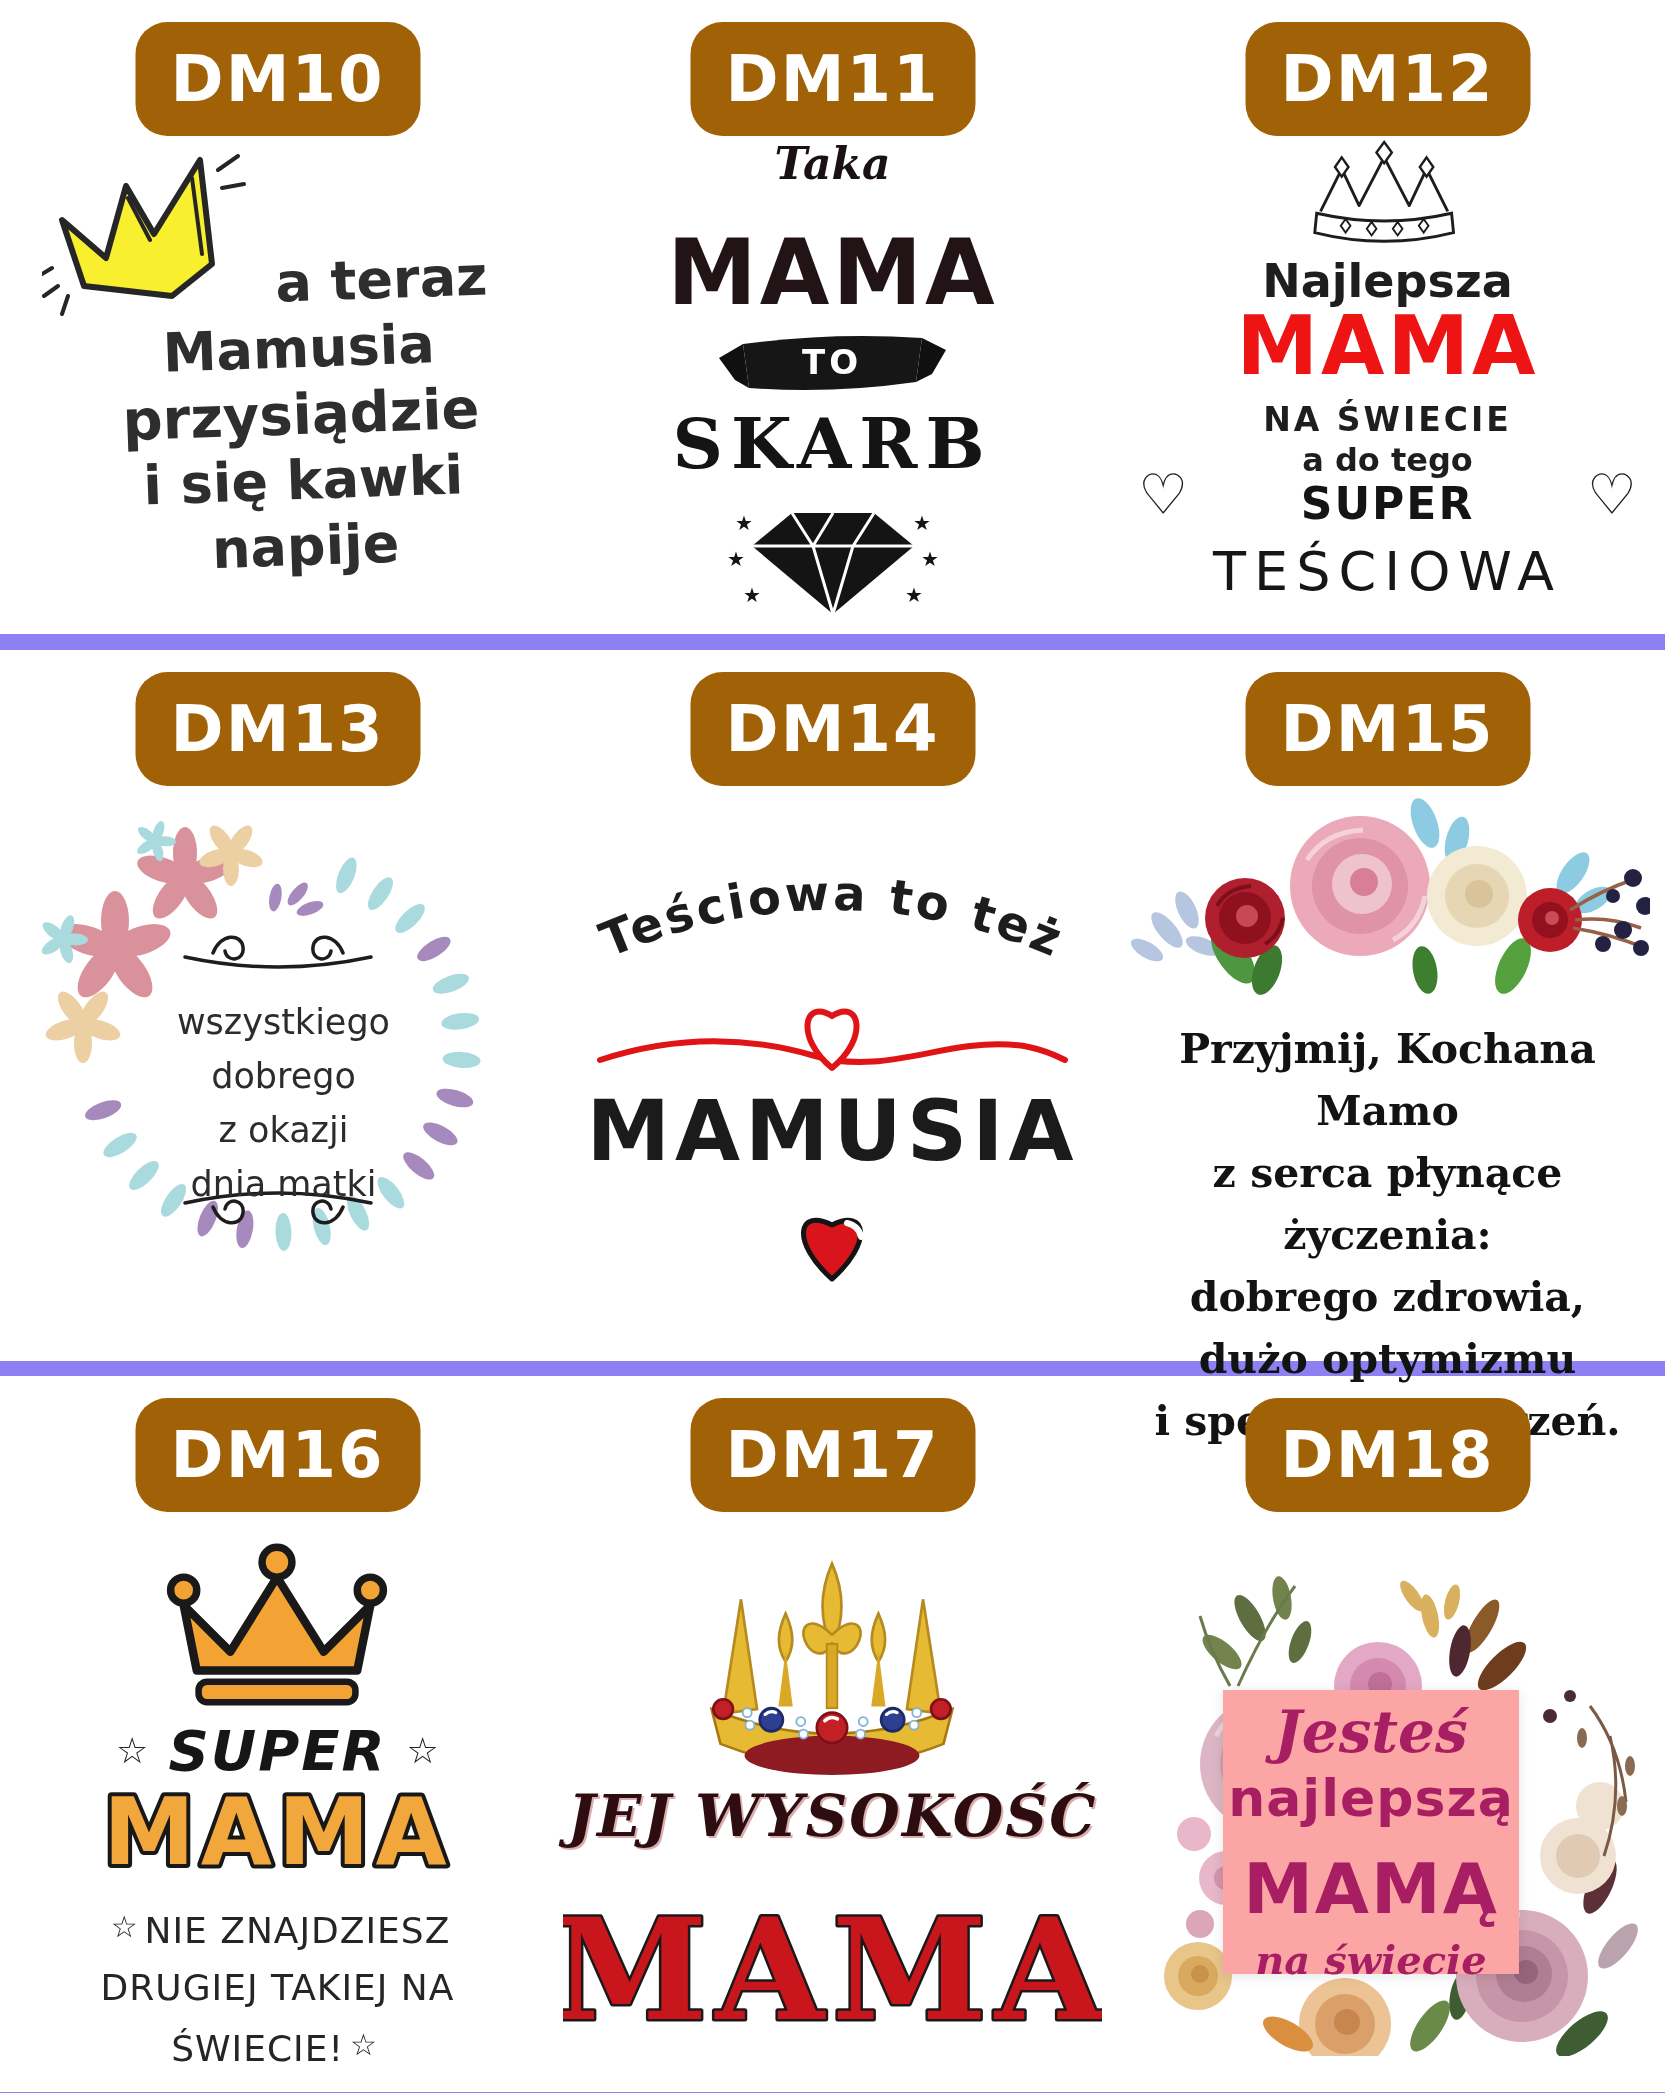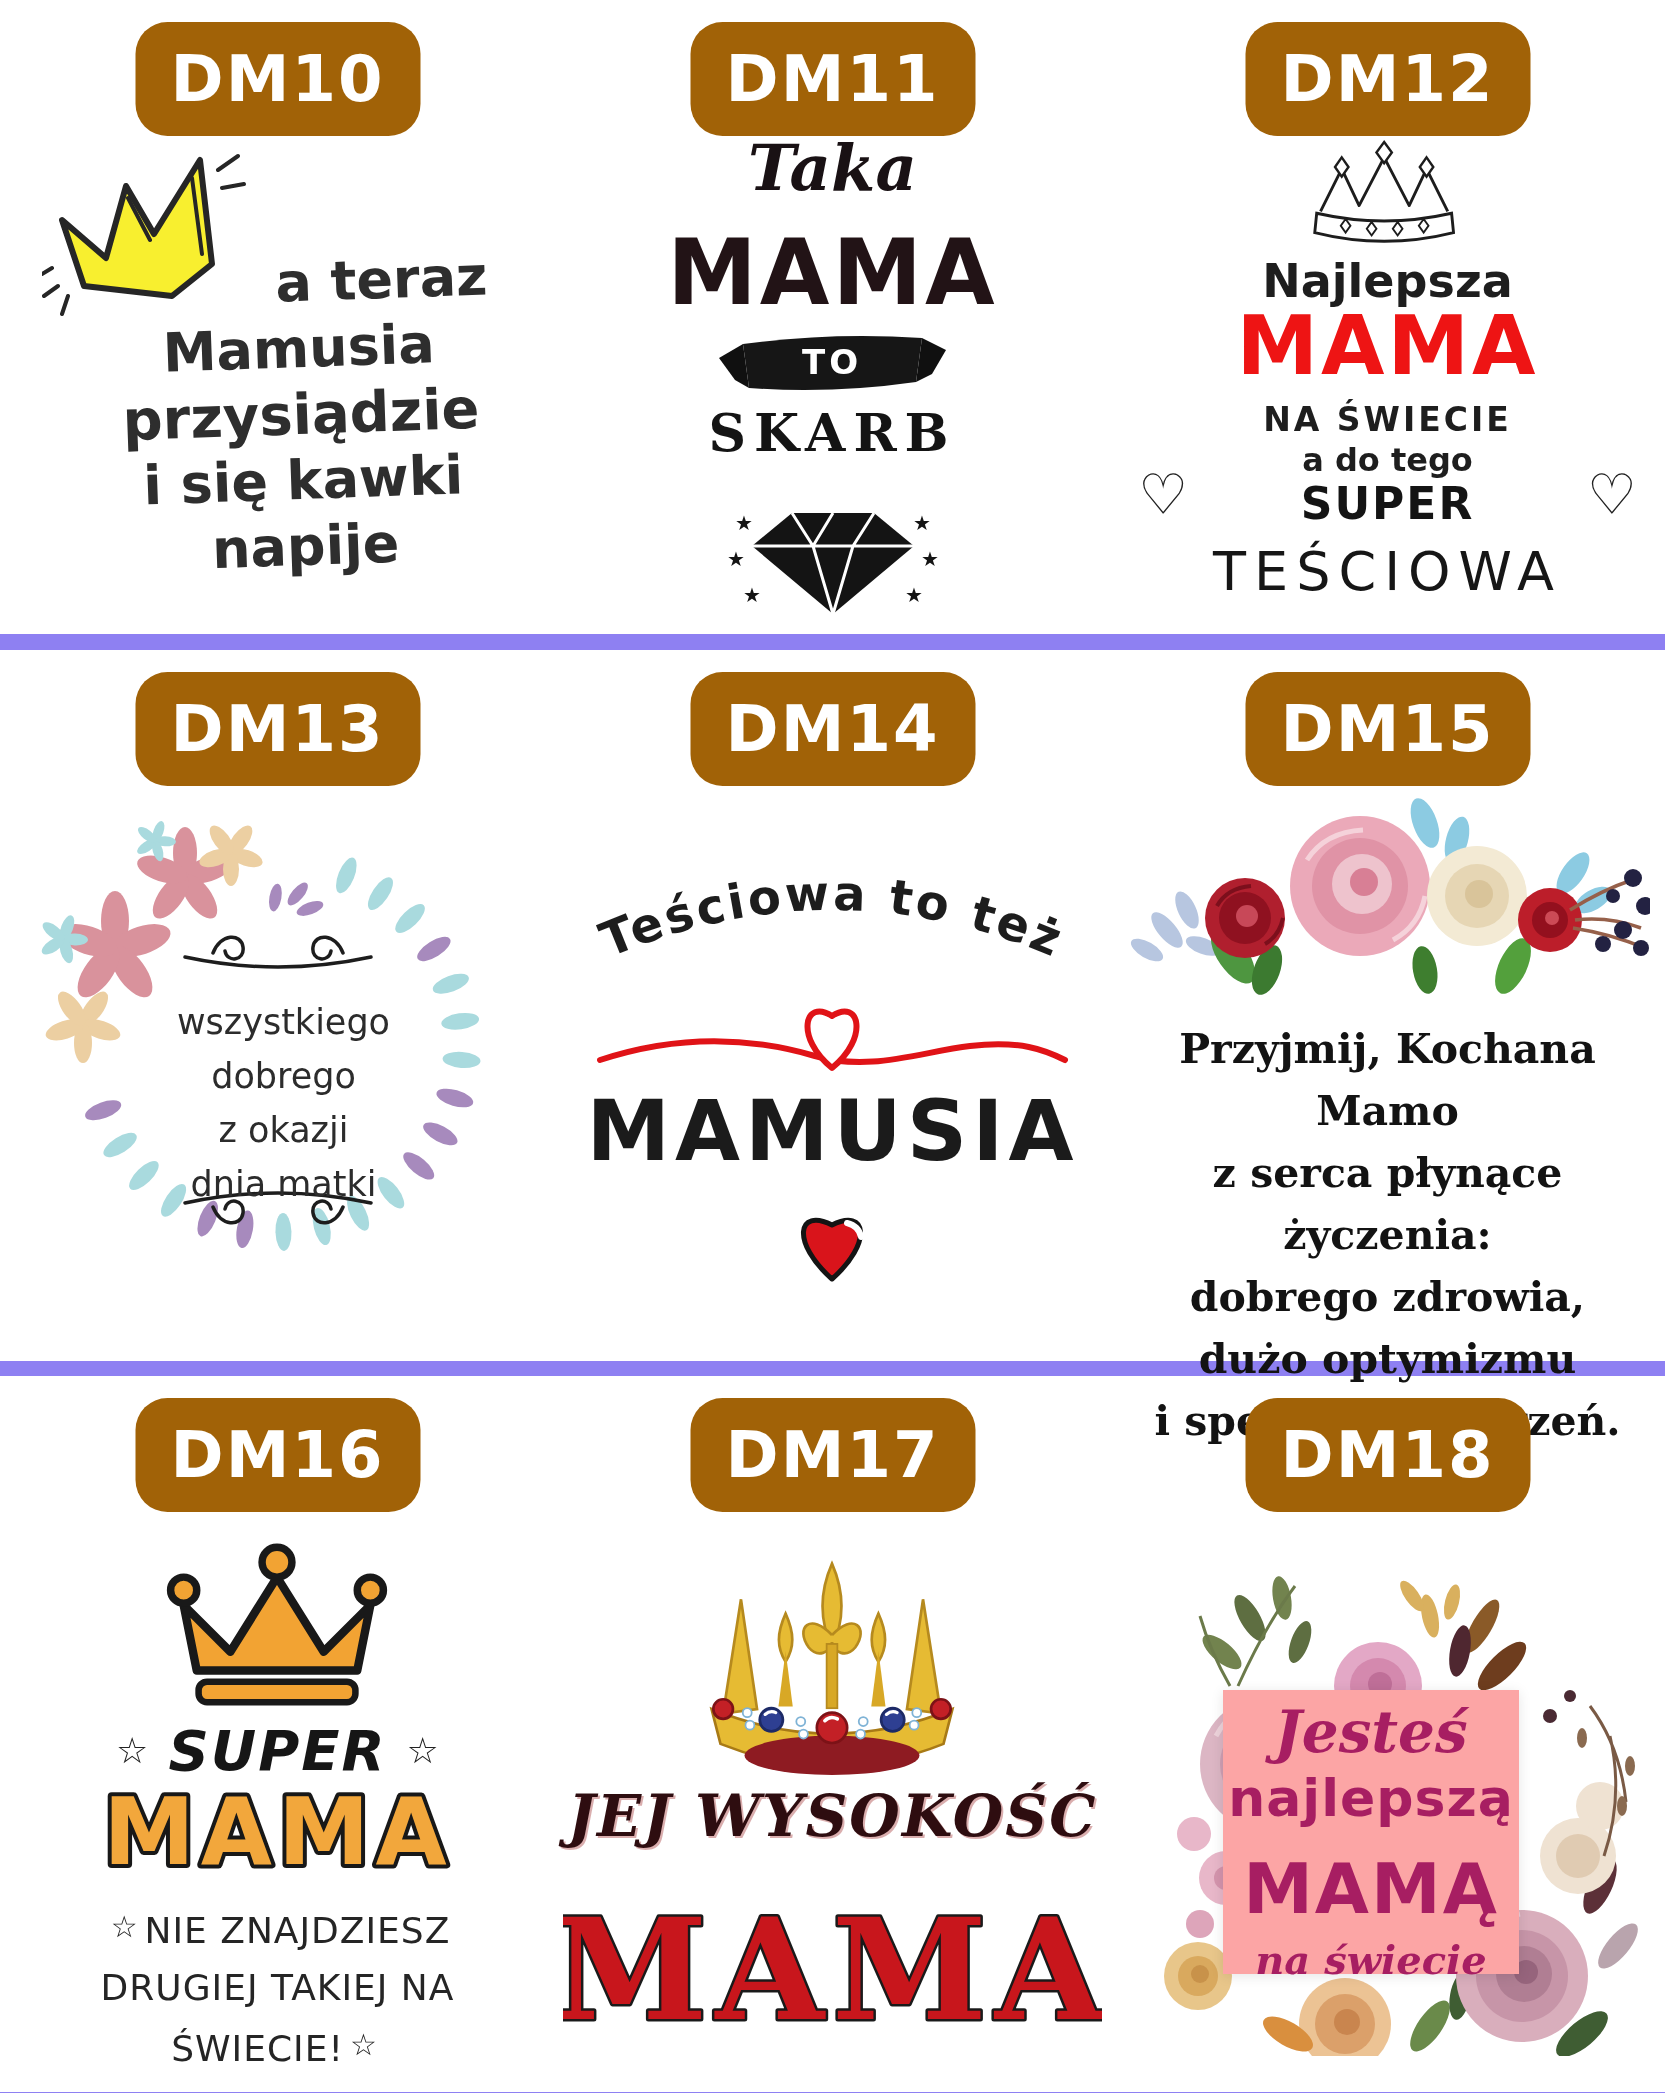--- a/index.html
+++ b/index.html
@@ -21,23 +21,23 @@
     color:#fff;font-size:64px;font-weight:700;letter-spacing:2px;
   }
   .abs{position:absolute;}
   .ctr{left:0;right:0;text-align:center;}
   
   .dm10-line{font-weight:600;color:#2e2e2e;font-size:54px;line-height:66px;}
   .dm10-text{position:absolute;top:250px;left:55px;right:8px;text-align:center;transform:rotate(-2deg);}
   .dm10-l1{padding-left:170px;}
   .dm10-l3{font-size:56px;}
   
-  .t-taka{top:130px;font-family:"DejaVu Serif",serif;font-style:italic;font-weight:600;font-size:64px;color:#191114;}
+  .t-taka{top:138px;font-family:"DejaVu Serif",serif;font-style:italic;font-weight:600;font-size:44px;color:#191114;}
   .t-mama1{top:220px;font-weight:900;font-size:90px;color:#221316;letter-spacing:3px;}
-  .t-skarb{top:402px;font-family:"DejaVu Serif",serif;font-weight:900;font-size:52px;letter-spacing:8px;color:#141414;}
+  .t-skarb{top:402px;font-family:"DejaVu Serif",serif;font-weight:900;font-size:70px;letter-spacing:8px;color:#141414;}
   
   .t-najlepsza{top:254px;font-size:46px;font-weight:600;color:#1e1e1e;}
   .t-mama-red{top:298px;font-size:82px;font-weight:800;color:#ee1414;letter-spacing:3px;}
   .t-naswiecie{top:400px;font-size:33px;font-weight:700;letter-spacing:3px;color:#1e1e1e;}
   .t-adotego{top:441px;font-size:32px;font-weight:600;color:#1e1e1e;}
   .t-super12{top:478px;font-size:44px;font-weight:900;letter-spacing:2px;color:#141414;}
   .heart-glyph{position:absolute;top:462px;font-size:56px;color:#222;font-weight:400;}
   .heart-left{left:28px;}
   .heart-right{right:28px;}
   .t-tesciowa{top:540px;font-size:54px;font-weight:500;letter-spacing:8px;color:#161616;}

